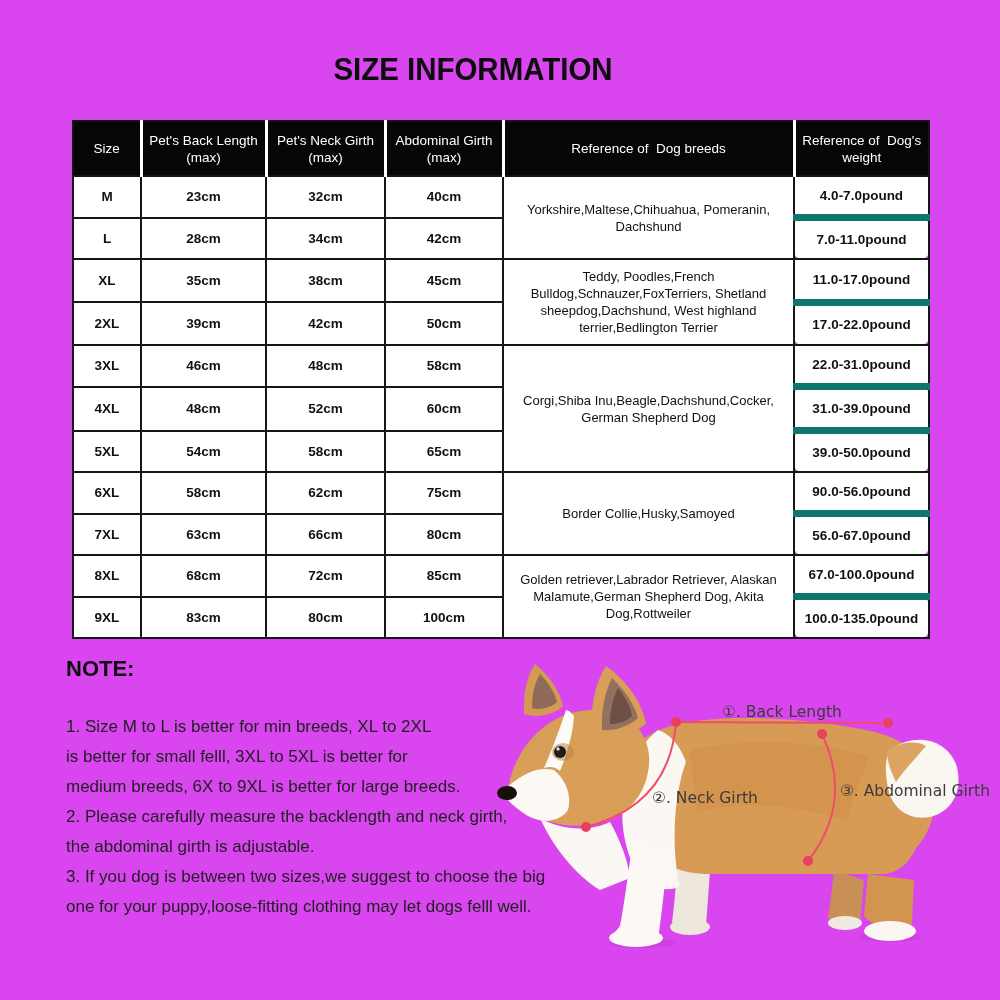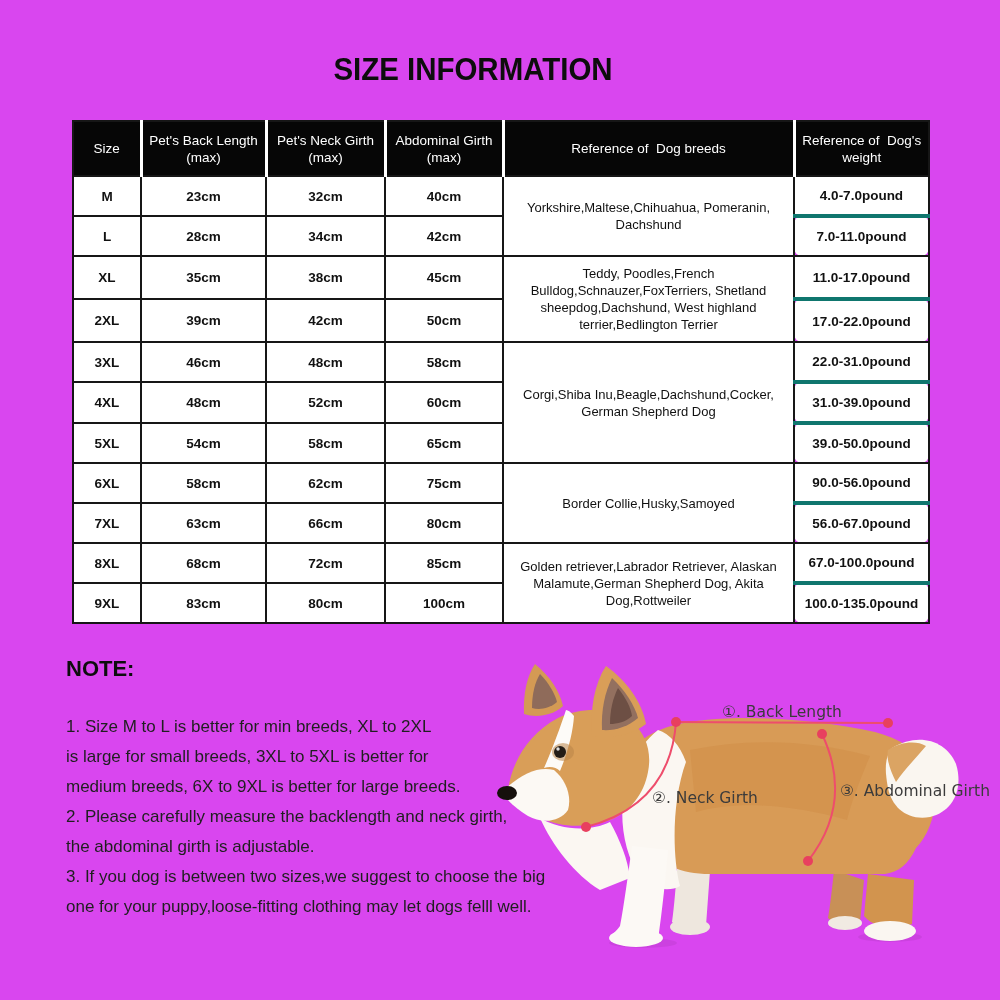--- a/index.html
+++ b/index.html
@@ -22,21 +22,21 @@
     border-bottom:2px solid #161616;line-height:17px;
   }
   .size-table th + th{border-left:3px solid #ffffff;}
   .size-table td{
     border:2px solid #161616;text-align:center;vertical-align:middle;
     font-size:13.5px;font-weight:bold;height:37px;padding:0 2px;background:#fff;
   }
   .size-table td.breeds{
     font-weight:normal;font-size:13px;line-height:17px;padding:8px 10px;
   }
-  .size-table td.wt-sb{border-bottom:4px solid #0f766e;}
+  .size-table td.wt-sb{border-bottom:7px solid #0f766e;}
   .size-table td.wt-st{border-top:1px solid #8f8f8f;border-radius:8px;}
   .note-heading{
     position:absolute;left:66px;top:656px;font-size:22px;font-weight:bold;color:#0d0d0d;text-align:center;
   }
   .note-lines{
     position:absolute;left:66px;top:712px;font-size:17px;line-height:30px;color:#1f1f1f;
   }
   svg.diagram{position:absolute;left:480px;top:650px;}
   svg.diagram text{
     font-family:"DejaVu Sans","Liberation Sans",sans-serif;font-size:15.5px;fill:#3b3b3b;
@@ -154,21 +154,21 @@
         <td>80cm</td>
         <td>100cm</td>
         <td class="wt-st">100.0-135.0pound</td>
       </tr>
     </tbody>
   </table>
 
   <div class="note-heading">NOTE:</div>
   <div class="note-lines">
     <div>1. Size M to L is better for min breeds, XL to 2XL</div>
-    <div>is large for small breeds, 3XL to 5XL is better for</div>
+    <div>is better for small felll, 3XL to 5XL is better for</div>
     <div>medium breeds, 6X to 9XL is better for large breeds.</div>
     <div>2. Please carefully measure the backlength and neck girth,</div>
     <div>the abdominal girth is adjustable.</div>
     <div>3. If you dog is between two sizes,we suggest to choose the big</div>
     <div>one for your puppy,loose-fitting clothing may let dogs felll well.</div>
   </div>
 
   <svg class="diagram" width="520" height="310" viewBox="0 0 520 310">
 
     <ellipse cx="163" cy="293" rx="34" ry="5" fill="#000000" opacity="0.06"></ellipse>

